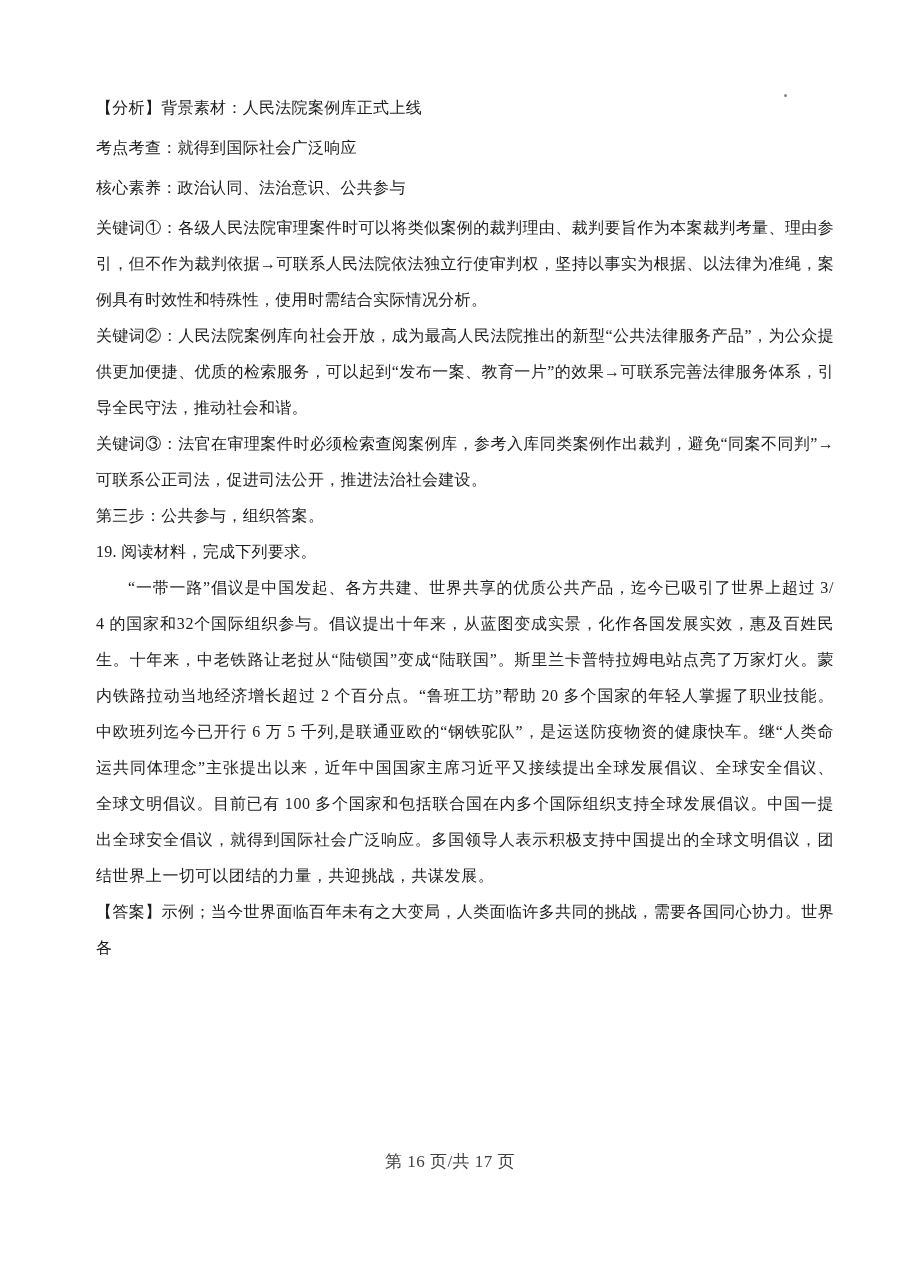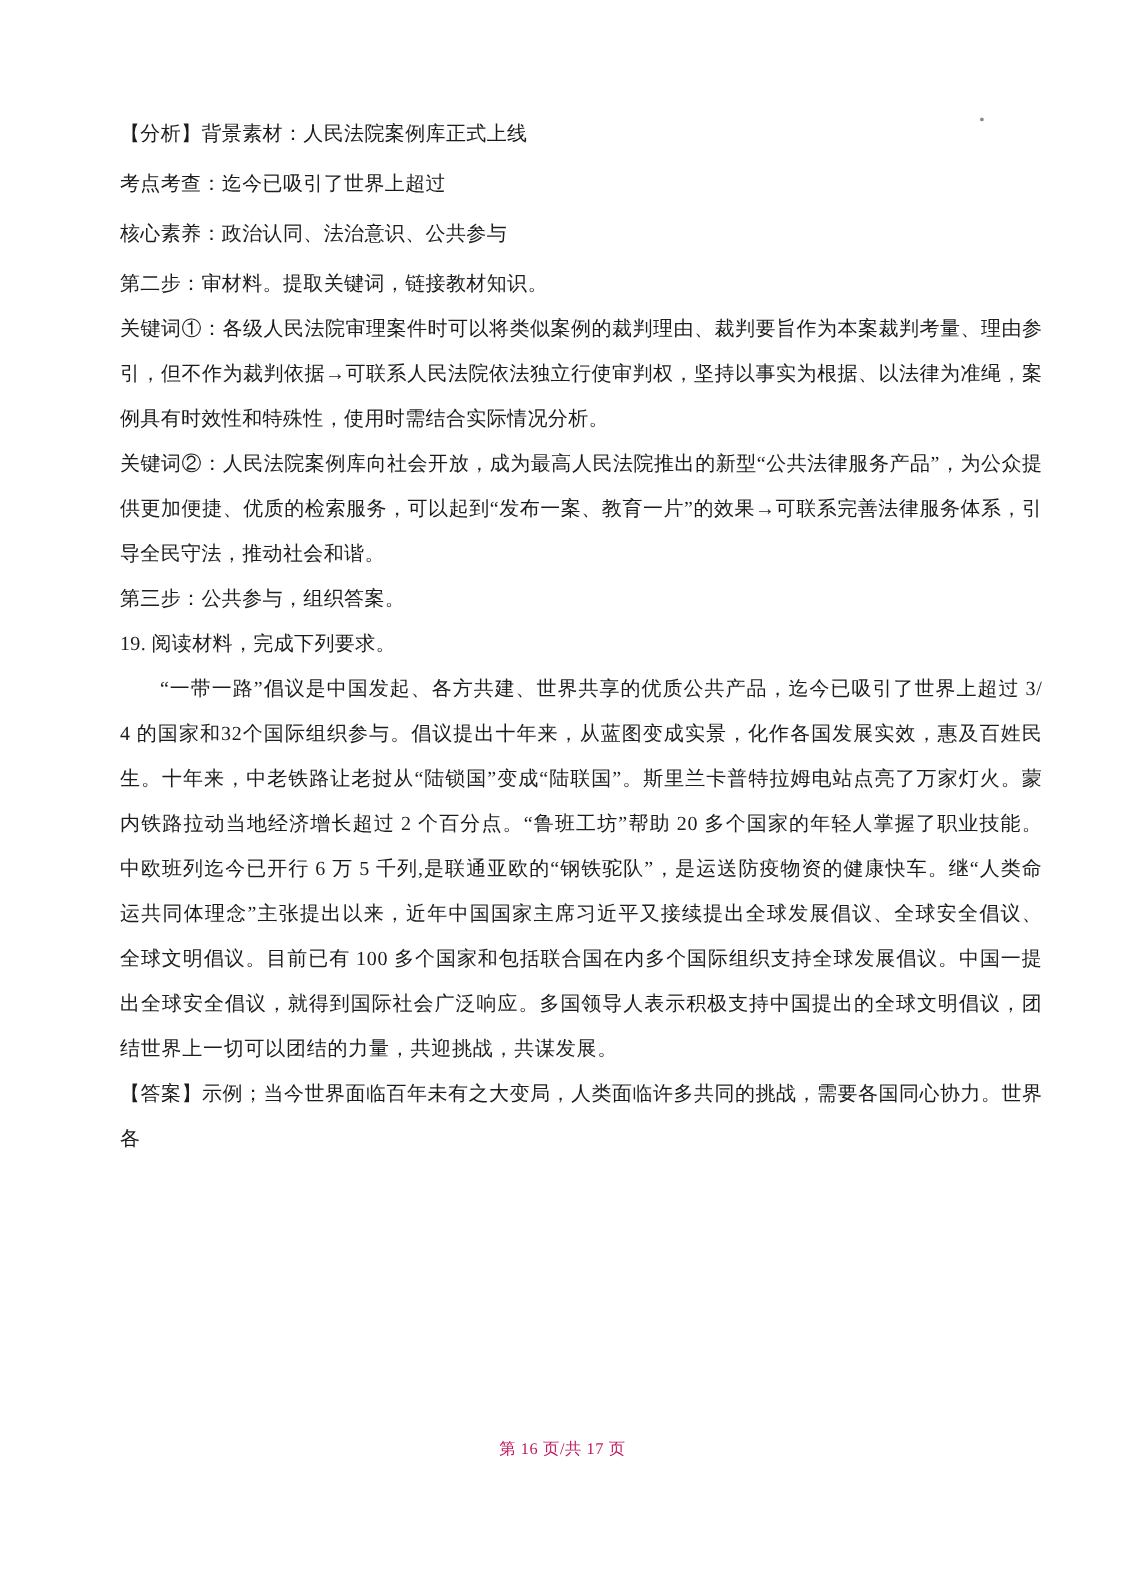--- a/index.html
+++ b/index.html
@@ -45,35 +45,35 @@
     height: 3px;
     background: #8a8a8a;
     border-radius: 50%;
   }
   .page-footer {
     position: absolute;
     left: 0;
     top: 1150px;
     width: 900px;
     text-align: center;
-    font-size: 13px;
-    color: #be185d;
+    font-size: 17px;
+    color: #404040;
     letter-spacing: 0.5px;
   }
 </style>
 </head>
 <body>
 
 <div class="doc-body">
   <p class="para heading-gap">【分析】背景素材：人民法院案例库正式上线</p>
-  <p class="para heading-gap">考点考查：迄今已吸引了世界上超过</p>
+  <p class="para heading-gap">考点考查：就得到国际社会广泛响应</p>
   <p class="para heading-gap">核心素养：政治认同、法治意识、公共参与</p>
-  <p class="para">第二步：审材料。提取关键词，链接教材知识。</p>
   <p class="para">关键词①：各级人民法院审理案件时可以将类似案例的裁判理由、裁判要旨作为本案裁判考量、理由参引，但不作为裁判依据→可联系人民法院依法独立行使审判权，坚持以事实为根据、以法律为准绳，案例具有时效性和特殊性，使用时需结合实际情况分析。</p>
   <p class="para">关键词②：人民法院案例库向社会开放，成为最高人民法院推出的新型“公共法律服务产品”，为公众提供更加便捷、优质的检索服务，可以起到“发布一案、教育一片”的效果→可联系完善法律服务体系，引导全民守法，推动社会和谐。</p>
+  <p class="para">关键词③：法官在审理案件时必须检索查阅案例库，参考入库同类案例作出裁判，避免“同案不同判”→可联系公正司法，促进司法公开，推进法治社会建设。</p>
   <p class="para">第三步：公共参与，组织答案。</p>
   <p class="para">19. 阅读材料，完成下列要求。</p>
   <p class="para material">“一带一路”倡议是中国发起、各方共建、世界共享的优质公共产品，迄今已吸引了世界上超过 3/4 的国家和32个国际组织参与。倡议提出十年来，从蓝图变成实景，化作各国发展实效，惠及百姓民生。十年来，中老铁路让老挝从“陆锁国”变成“陆联国”。斯里兰卡普特拉姆电站点亮了万家灯火。蒙内铁路拉动当地经济增长超过 2 个百分点。“鲁班工坊”帮助 20 多个国家的年轻人掌握了职业技能。中欧班列迄今已开行 6 万 5 千列,是联通亚欧的“钢铁驼队”，是运送防疫物资的健康快车。继“人类命运共同体理念”主张提出以来，近年中国国家主席习近平又接续提出全球发展倡议、全球安全倡议、全球文明倡议。目前已有 100 多个国家和包括联合国在内多个国际组织支持全球发展倡议。中国一提出全球安全倡议，就得到国际社会广泛响应。多国领导人表示积极支持中国提出的全球文明倡议，团结世界上一切可以团结的力量，共迎挑战，共谋发展。</p>
   <p class="para">【答案】示例；当今世界面临百年未有之大变局，人类面临许多共同的挑战，需要各国同心协力。世界各</p>
 </div>
 
 <span class="stray-dot"></span>
 
 <div class="page-footer">第 16 页/共 17 页</div>
 

